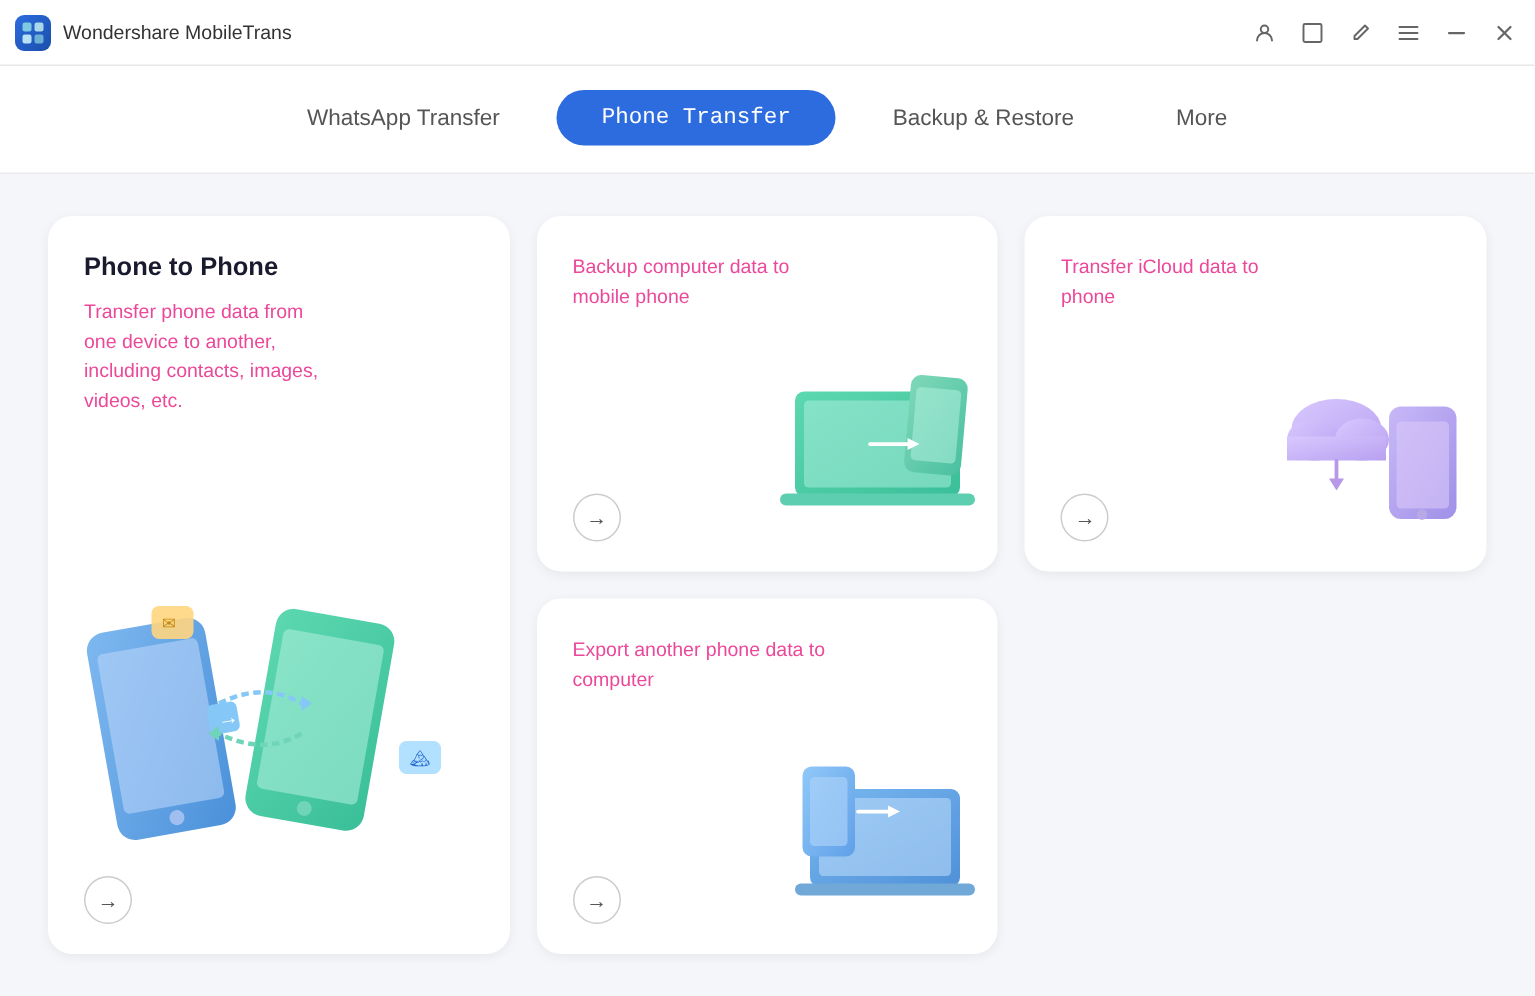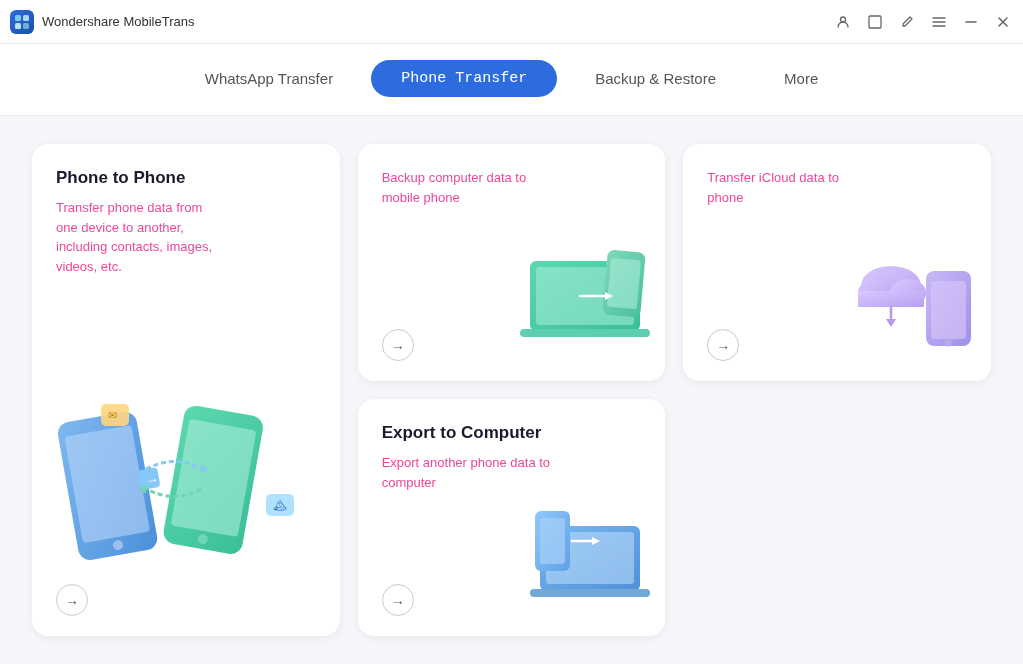--- a/index.html
+++ b/index.html
@@ -312,21 +312,20 @@
         <linearGradient id="cloudGrad" x1="0" y1="0" x2="1" y2="1">
           <stop offset="0%" stop-color="#d8c8ff"></stop>
           <stop offset="100%" stop-color="#b8a0f0"></stop>
         </linearGradient>
       </defs>
     </svg>
     <button class="arrow-btn" style="margin-top:auto;">→</button>
   </div>
 
   <div class="card">
-    <div class="card-title">Export to Computer</div>
     <div class="card-desc">Export another phone data to computer</div>
 
     <svg viewBox="0 0 140 110" width="140" height="110" style="position:absolute;right:5px;bottom:30px;">
 
       <rect x="20" y="30" width="100" height="65" rx="6" fill="url(#laptopGrad2)"></rect>
       <rect x="26" y="36" width="88" height="52" rx="3" fill="#b8d8f8" opacity="0.6"></rect>
       <rect x="10" y="93" width="120" height="8" rx="4" fill="#70a8d8"></rect>
 
       <rect x="15" y="15" width="35" height="60" rx="6" fill="url(#phoneGrad5)"></rect>
       <rect x="20" y="22" width="25" height="46" rx="3" fill="#a8d0f8" opacity="0.7"></rect>

